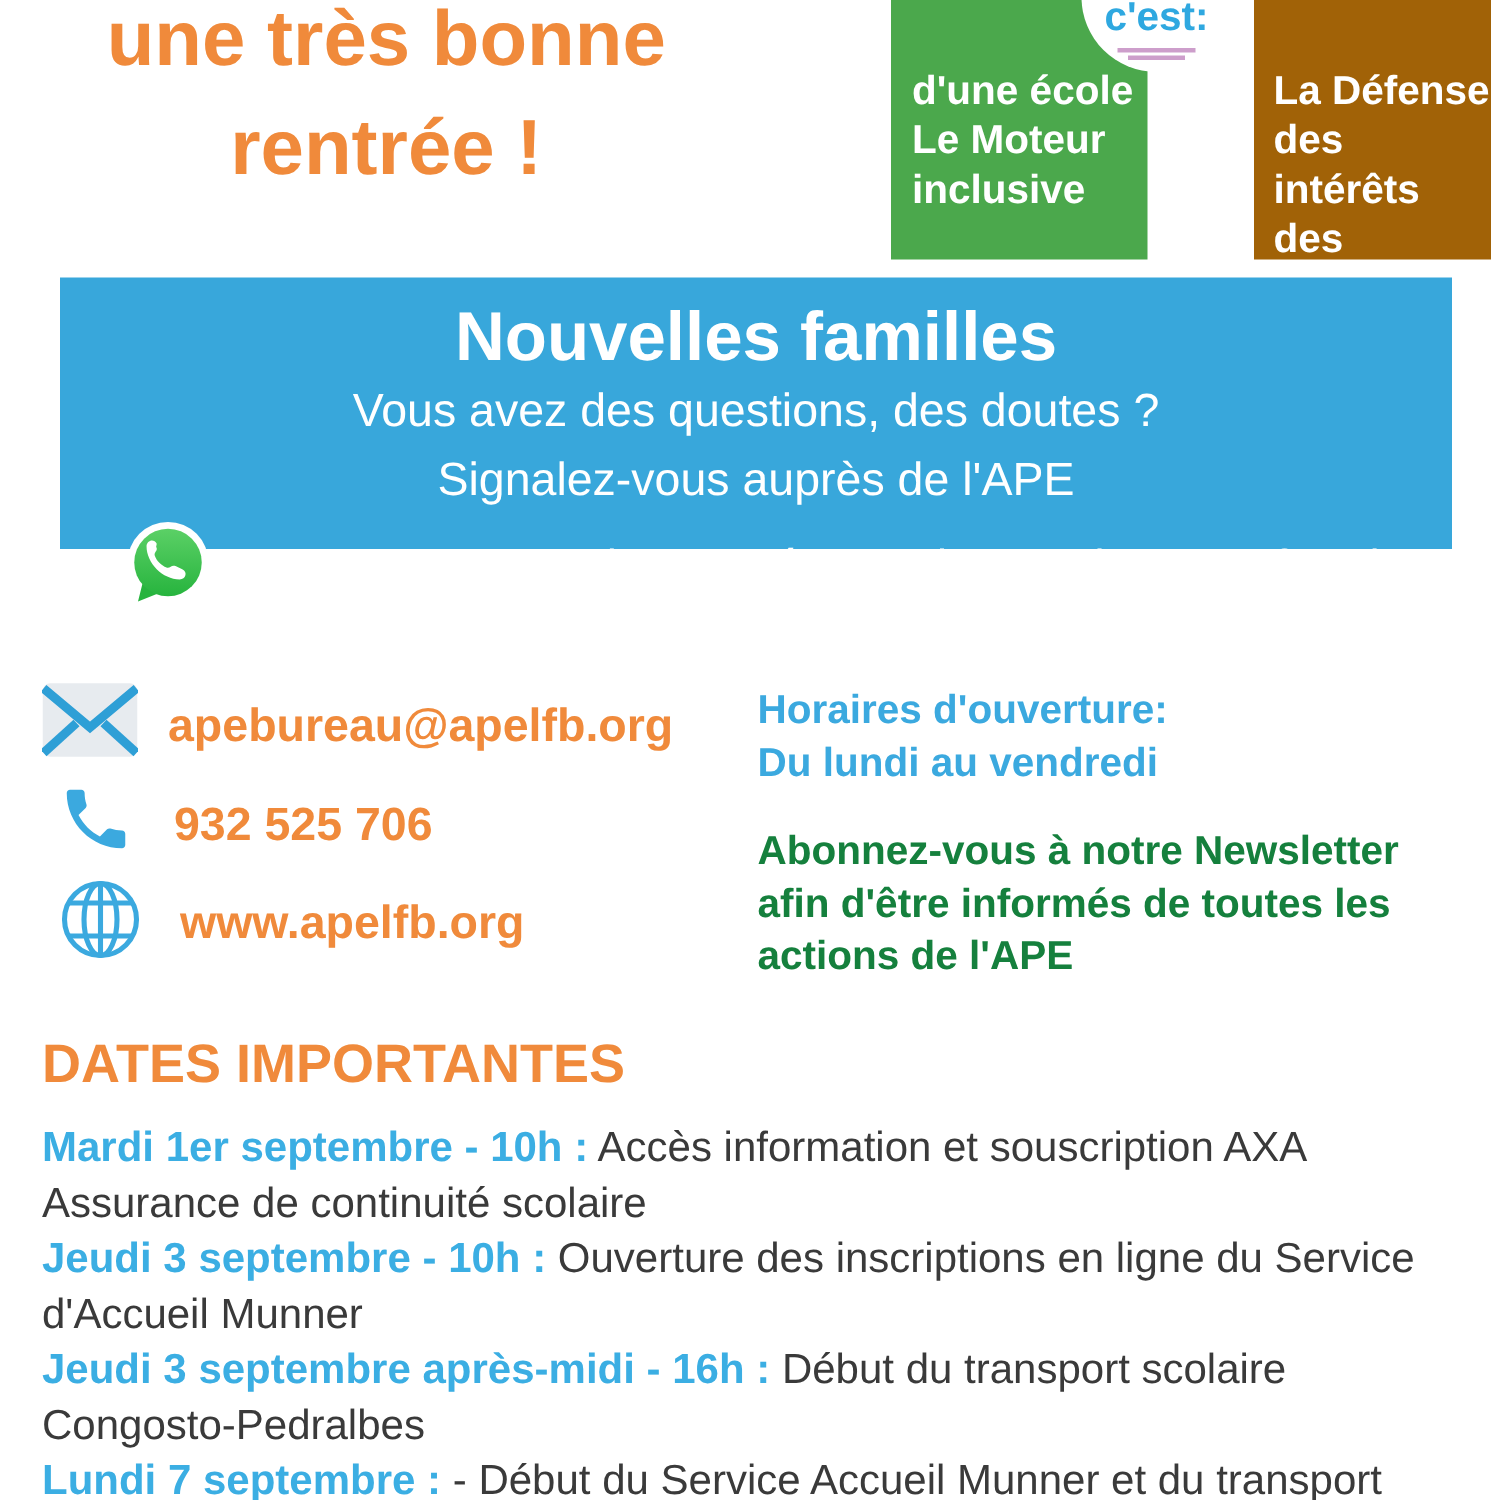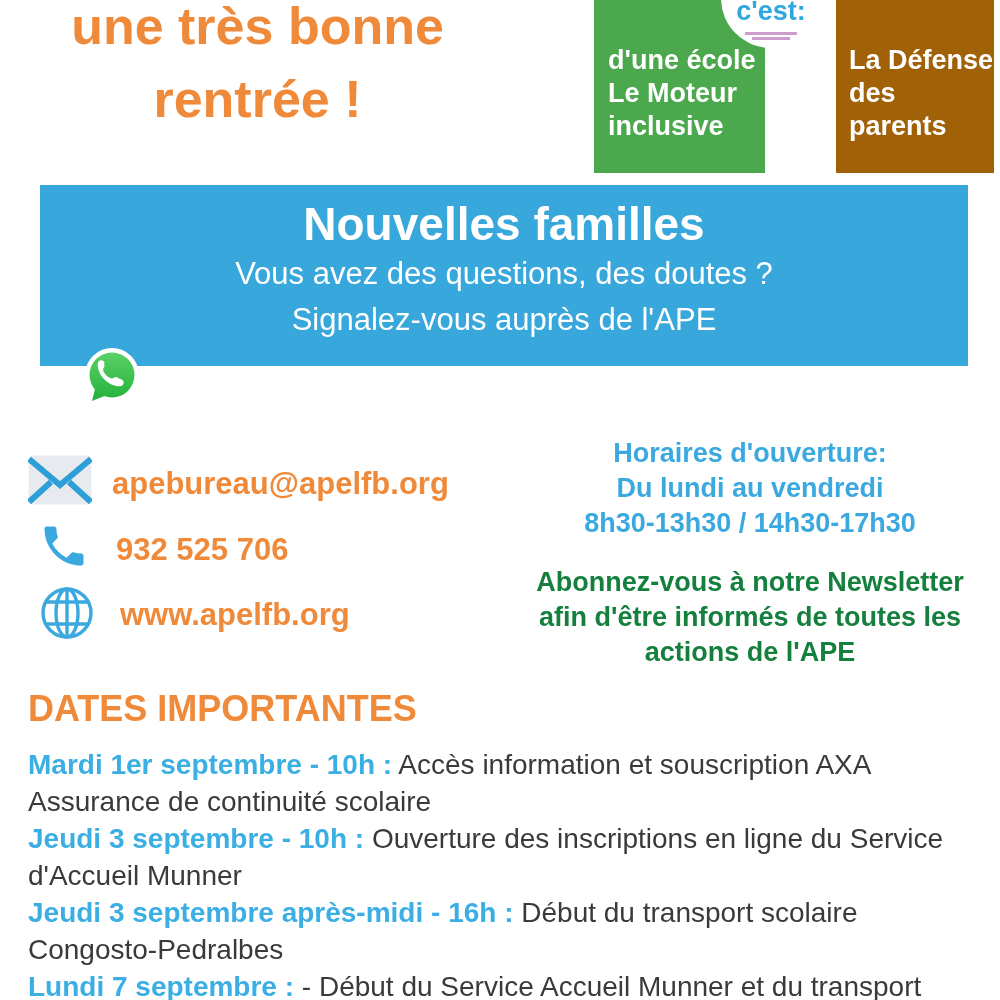--- a/index.html
+++ b/index.html
@@ -36,21 +36,21 @@
     background:#38A7DB;color:#ffffff;text-align:center;box-sizing:border-box;
   }
   .banner-title{font-size:46px;font-weight:bold;line-height:54px;margin-top:12px;}
   .banner-line{font-size:31px;font-weight:normal;line-height:46px;}
   .banner-wa{display:flex;align-items:center;justify-content:center;gap:24px;margin-top:4px;}
   .banner-wa span{font-size:30px;}
   
   .icon{position:absolute;}
   .contact-label{position:absolute;color:#F08A3B;font-weight:bold;font-size:31px;white-space:nowrap;}
   
-  .right-col{position:absolute;left:505px;top:436px;width:490px;text-align:center;}
+  .right-col{position:absolute;left:505px;top:456px;width:490px;text-align:left;}
   .hours-line{color:#3BA9DF;font-weight:bold;font-size:27px;line-height:35px;}
   .news-block{margin-top:24px;}
   .news-line{color:#15803d;font-weight:bold;font-size:27px;line-height:35px;}
   
   .dates{position:absolute;left:28px;top:688px;width:960px;}
   .dates-heading{color:#F08A3B;font-weight:bold;font-size:36px;line-height:42px;margin:0 0 16px 0;}
   .date-entry{margin:0;font-size:28px;line-height:37px;color:#3A3A3A;}
   .date-label{color:#3BAEE3;font-weight:bold;}
 </style>
 </head>
@@ -61,20 +61,21 @@
   <div>rentrée !</div>
 </div>
 
 <div class="logo-box logo-green">
   <div>d'une école</div>
   <div>Le Moteur</div>
   <div>inclusive</div>
 </div>
 <div class="logo-box logo-purple">
   <div>La Défense</div>
+  <div>des intérêts</div>
   <div>des parents</div>
 </div>
 <div class="logo-bubble">
   <div class="bubble-text">c'est:</div>
   <div class="bubble-fineprint">
     <div class="fp1"></div>
       <div class="fp2"></div>
   </div>
 </div>
 
@@ -120,21 +121,20 @@
     <line x1="27" y1="5" x2="27" y2="53"></line>
     <line x1="6" y1="18" x2="48" y2="18"></line>
     <line x1="6" y1="40" x2="48" y2="40"></line>
   </g>
 </svg>
 <div class="contact-label" style="left:120px;top:597px;">www.apelfb.org</div>
 
 <div class="right-col">
   <div class="hours-line">Horaires d'ouverture:</div>
   <div class="hours-line">Du lundi au vendredi</div>
-  <div class="hours-line">8h30-13h30 / 14h30-17h30</div>
   <div class="news-block">
     <div class="news-line">Abonnez-vous à notre Newsletter</div>
     <div class="news-line">afin d'être informés de toutes les</div>
     <div class="news-line">actions de l'APE</div>
   </div>
 </div>
 
 <div class="dates">
   <h2 class="dates-heading">DATES IMPORTANTES</h2>
   <p class="date-entry">

